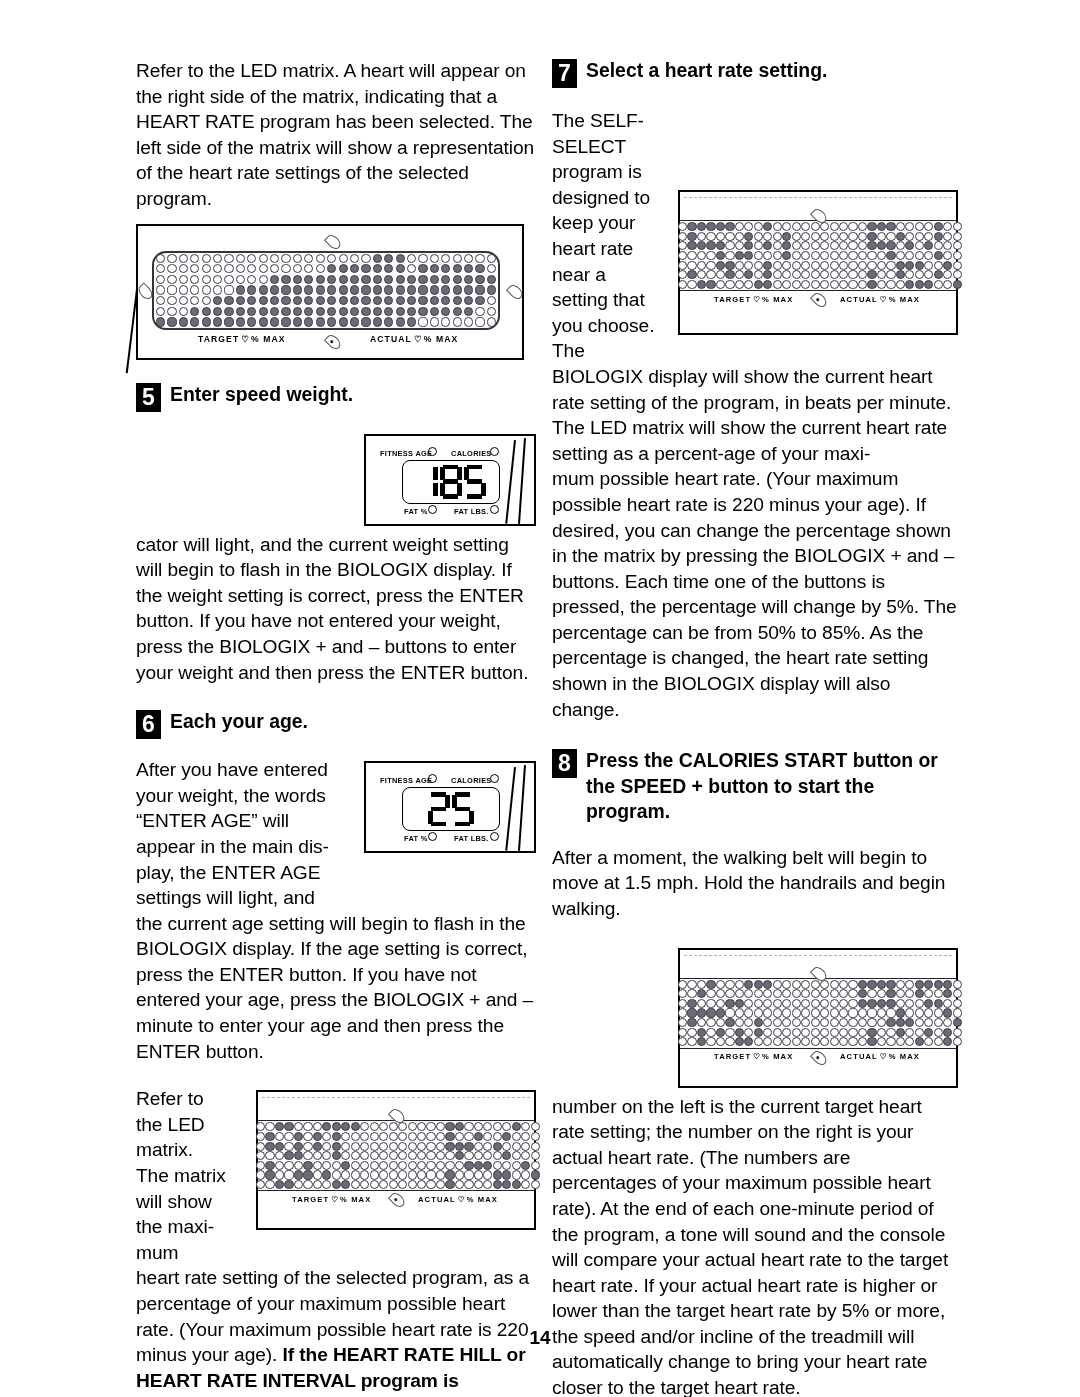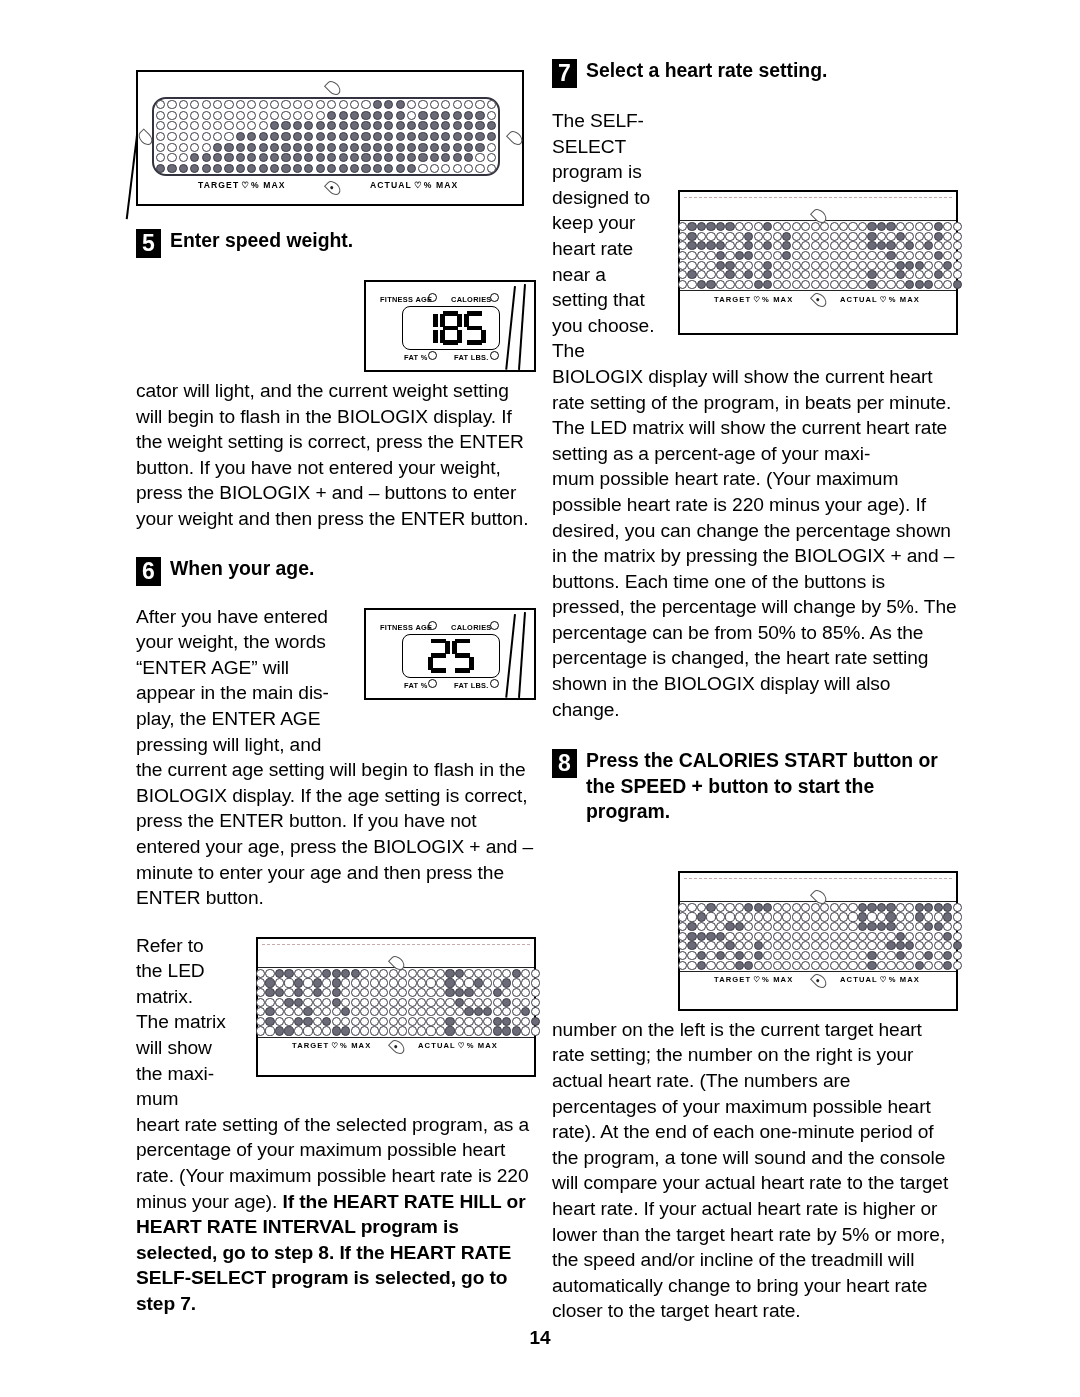--- a/index.html
+++ b/index.html
@@ -234,20 +234,21 @@
     font-weight: bold;
   }
 </style>
 </head>
 <body>
 
 <div class="page">
 
   <div class="col col-left">
 
+    <p class="para">Refer to the LED matrix. A heart will appear on the right side of the matrix, indicating that a HEART RATE program has been selected. The left side of the matrix will show a representation of the heart rate settings of the selected program.</p>
 
     <div style="height:12px"></div>
     <div id="fig1-holder" style="position: relative;">
         <div class="slant" style="left: 8px; top: 0px; height: 150px; transform: rotate(7deg);"></div>
         <div class="led-box" style="width: 388px; height: 136px; position: relative;">
           <div class="led-bezel" style="left: 14px; top: 25px; width: 348px; height: 79px;"></div>
           <div class="led-panel" style="left: 18px; top: 28px; width: 340px; height: 73px;">
             <div class="led-row">
               <div class="led" style="width: 9.2px; height: 9.2px;"></div>
               <div class="led" style="width: 9.2px; height: 9.2px;"></div>
@@ -531,21 +532,21 @@
           </div>
         </div>
     </div>
     <div class="fig-clear"></div>
     <p class="para" style="margin-top:0">cator will light, and the current weight setting will begin to flash in the BIOLOGIX display. If the weight setting is correct, press the ENTER button. If you have not entered your weight, press the BIOLOGIX + and – buttons to enter your weight and then press the ENTER button.</p>
 
     <div style="height:24px"></div>
 
     <div class="step">
       <div class="step-badge">6</div>
-      <span class="step-title">When your age.</span>
+      <span class="step-title">Each your age.</span>
     </div>
 
     <div style="height:18px"></div>
 
     <div>
       <div class="fig-right" id="cons2-holder">
           <div class="console-fig">
             <div class="cons-lbl" style="left: 14px; top: 13px;">FITNESS AGE</div>
             <div class="cons-dot" style="left: 62px; top: 11px;"></div>
             <div class="cons-lbl" style="left: 85px; top: 13px;">CALORIES</div>
@@ -567,21 +568,21 @@
                 <div class="seg v seg-c"></div>
                 <div class="seg h seg-d"></div>
                 <div class="seg v seg-f"></div>
                 <div class="seg h seg-g"></div>
               </div>
             </div>
             <div class="cons-diag" style="left: 148px; top: 4px; height: 84px; transform: rotate(6deg);"></div>
             <div class="cons-diag" style="left: 158px; top: 2px; height: 86px; transform: rotate(4deg);"></div>
           </div>
         </div>
-      <p class="para" style="width:205px">After you have entered your weight, the words “ENTER AGE” will appear in the main dis-play, the ENTER AGE pressing will light, and</p>
+      <p class="para" style="width:205px">After you have entered your weight, the words “ENTER AGE” will appear in the main dis-play, the ENTER AGE settings will light, and</p>
     </div>
     <div class="fig-clear"></div>
     <p class="para" style="margin-top:0">the current age setting will begin to flash in the BIOLOGIX display. If the age setting is correct, press the ENTER button. If you have not entered your age, press the BIOLOGIX + and – minute to enter your age and then press the ENTER button.</p>
 
     <div style="height:22px"></div>
 
     <div>
       <div class="fig-right" id="fig3-holder">
           <div class="led-box" style="width: 280px; height: 140px;">
             <div class="led-topline"></div>
@@ -1084,20 +1085,21 @@
 
     <div style="height:26px"></div>
 
     <div class="step">
       <div class="step-badge">8</div>
       <span class="step-title">Press the CALORIES START button or the SPEED + button to start the program.</span>
     </div>
 
     <div style="height:20px"></div>
 
+    <p class="para">After a moment, the walking belt will begin to move at 1.5 mph. Hold the handrails and begin walking.</p>
 
     <div style="height:22px"></div>
 
     <div>
       <div class="fig-right" id="fig4-holder">
           <div class="led-box" style="width: 280px; height: 140px;">
             <div class="led-topline"></div>
             <div class="led-hline" style="top: 28px;"></div>
             <div class="led-panel" style="left: -2px; top: 30px; width: 284px; height: 67px;">
               <div class="led-row">

